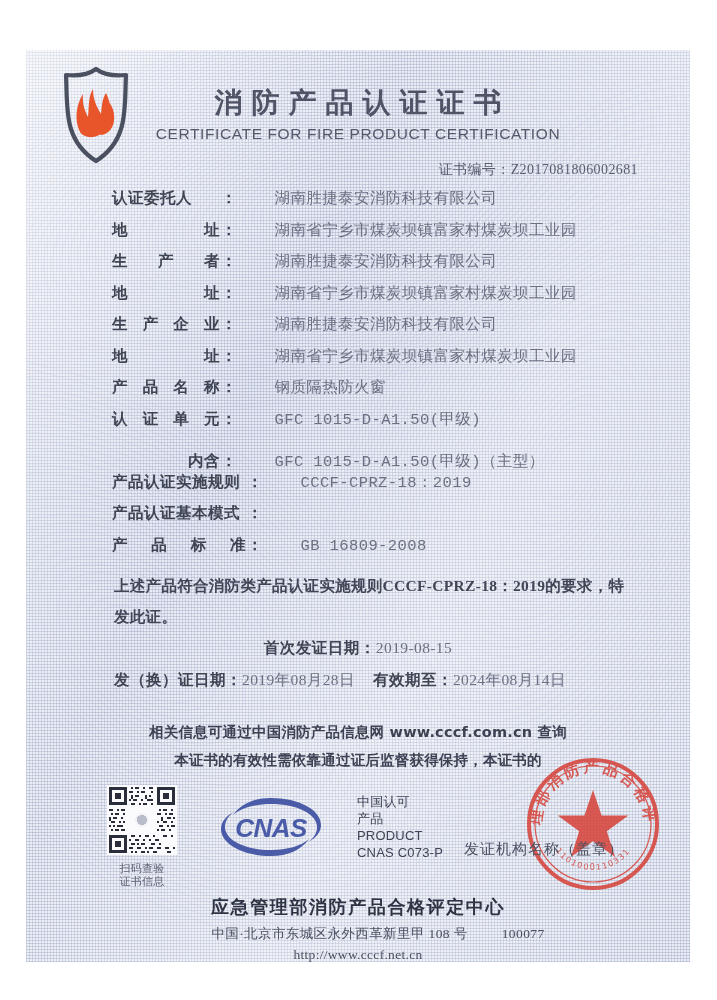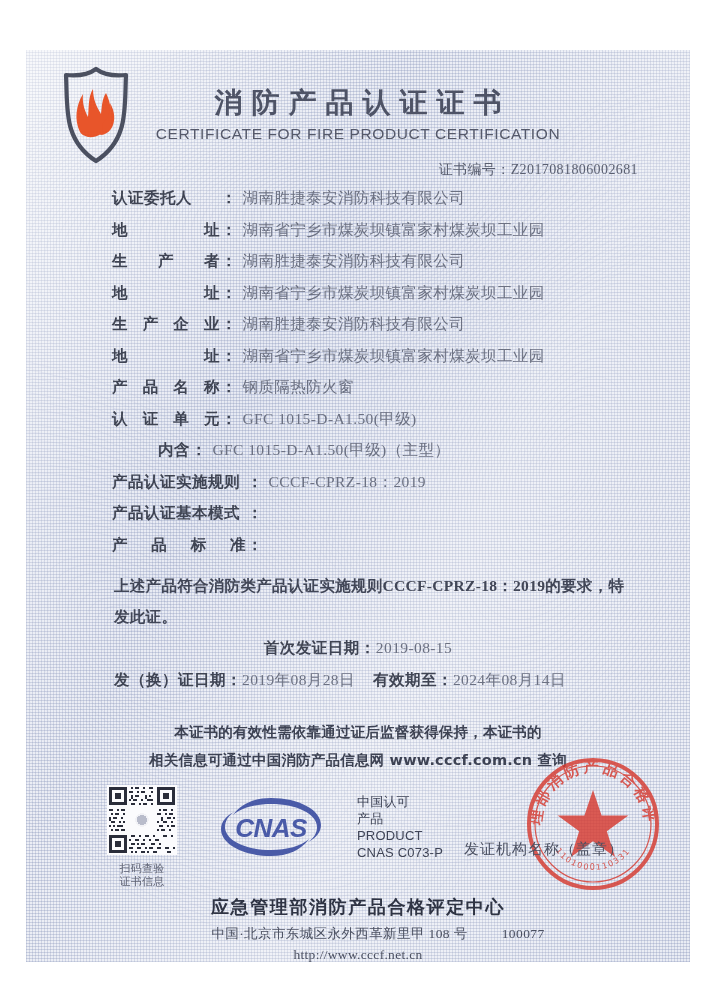--- a/index.html
+++ b/index.html
@@ -82,20 +82,21 @@
     color: #5a5f70;
     letter-spacing: 0.4px;
   }
 
   
   #fields {
     position: absolute;
     left: 86px;
     top: 138px;
     width: 502px;
+    font-family: Liberation Mono, monospace;
   }
   .row {
     display: flex;
     align-items: baseline;
     height: 31.5px;
     font-size: 15.5px;
   }
   .label {
     flex: 0 0 auto;
     width: 108px;
@@ -113,29 +114,30 @@
     flex: 0 0 auto;
     font-weight: bold;
     color: #3f4453;
     padding: 0 6px 0 1px;
   }
   .value {
     flex: 1 1 auto;
     color: #6c7182;
     letter-spacing: 0.4px;
     white-space: nowrap;
+    margin-left: 32px;
   }
 
   
   .row-sub {
     display: flex;
-    align-items: flex-start;
+    align-items: flex-end;
     height: 31.5px;
     font-size: 15.5px;
-    padding-left: 26px;
+    padding-left: 56px;
   }
   .row-sub .label { width: 52px; text-align: right; }
 
   
   .row-wide .label { width: 134px; }
   .row-wide { padding-left: 0; }
 
   
   #statement {
     position: absolute;
@@ -515,36 +517,37 @@
           <span class="colon">：</span>
         </div>
         <div class="row row-wide">
           <span class="label spread" style="width:134px">
             <span>产</span>
             <span>品</span>
             <span>标</span>
             <span>准</span>
           </span>
           <span class="colon">：</span>
+          <span class="value">GB 16809-2008</span>
         </div>
       </div>
 
     <div id="statement">上述产品符合消防类产品认证实施规则CCCF-CPRZ-18：2019的要求，特发此证。</div>
 
     <div id="first-issue">
       <span class="k">首次发证日期：</span><span class="v">2019-08-15</span>
     </div>
 
     <div id="issue-line">
       <span class="k">发（换）证日期：</span><span class="v">2019年08月28日</span><span class="gap"></span><span class="k">有效期至：</span><span class="v">2024年08月14日</span>
     </div>
 
     <div id="notice">
+      <div>相关信息可通过中国消防产品信息网 www.cccf.com.cn 查询</div>
       <div>本证书的有效性需依靠通过证后监督获得保持，本证书的</div>
-      <div>相关信息可通过中国消防产品信息网 www.cccf.com.cn 查询</div>
     </div>
 
     <div id="qr-block">
       <svg id="qr-code" viewBox="0 0 35 35" shape-rendering="crispEdges">
         <rect width="35" height="35" fill="#fbfbfd"></rect>
         <g fill="#2a2d3a">
           <path d="M1 1h9v9H1z M2.5 2.5v6h6v-6z" fill-rule="evenodd"></path>
           <rect x="4" y="4" width="3" height="3"></rect>
           <path d="M25 1h9v9h-9z M26.5 2.5v6h6v-6z" fill-rule="evenodd"></path>
           <rect x="28" y="4" width="3" height="3"></rect>

